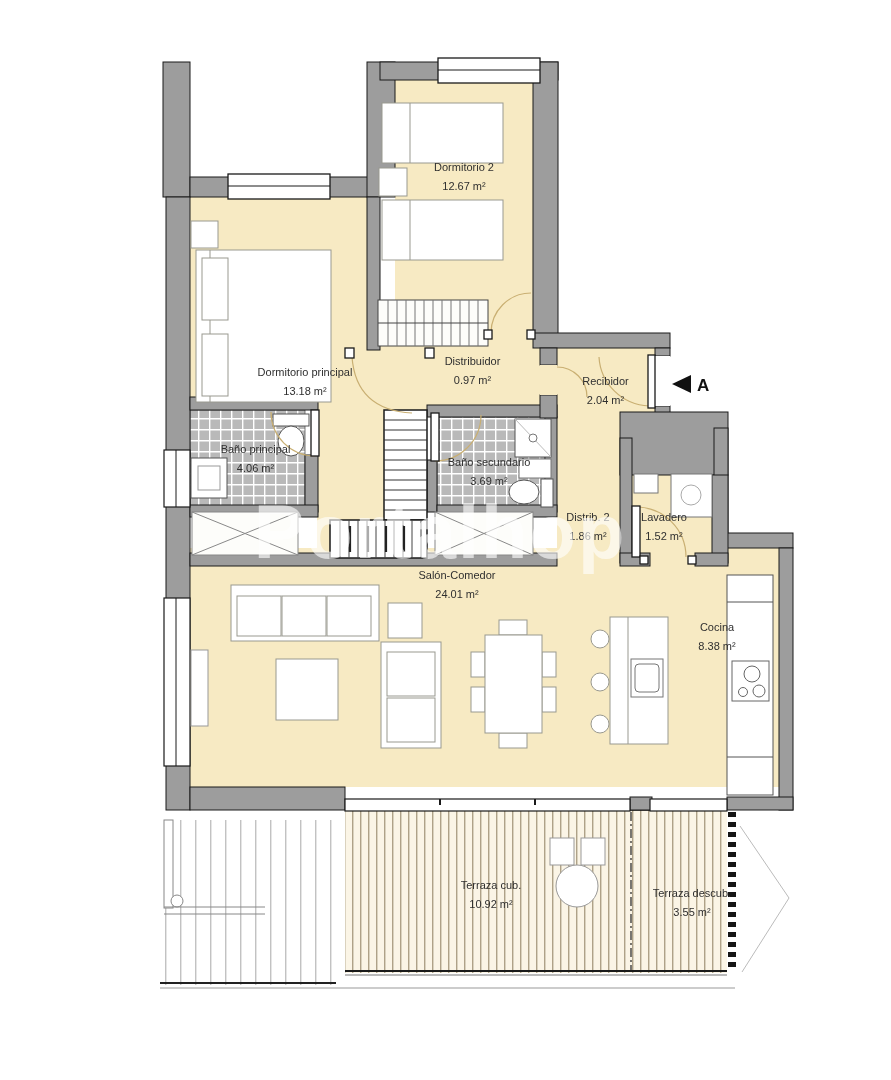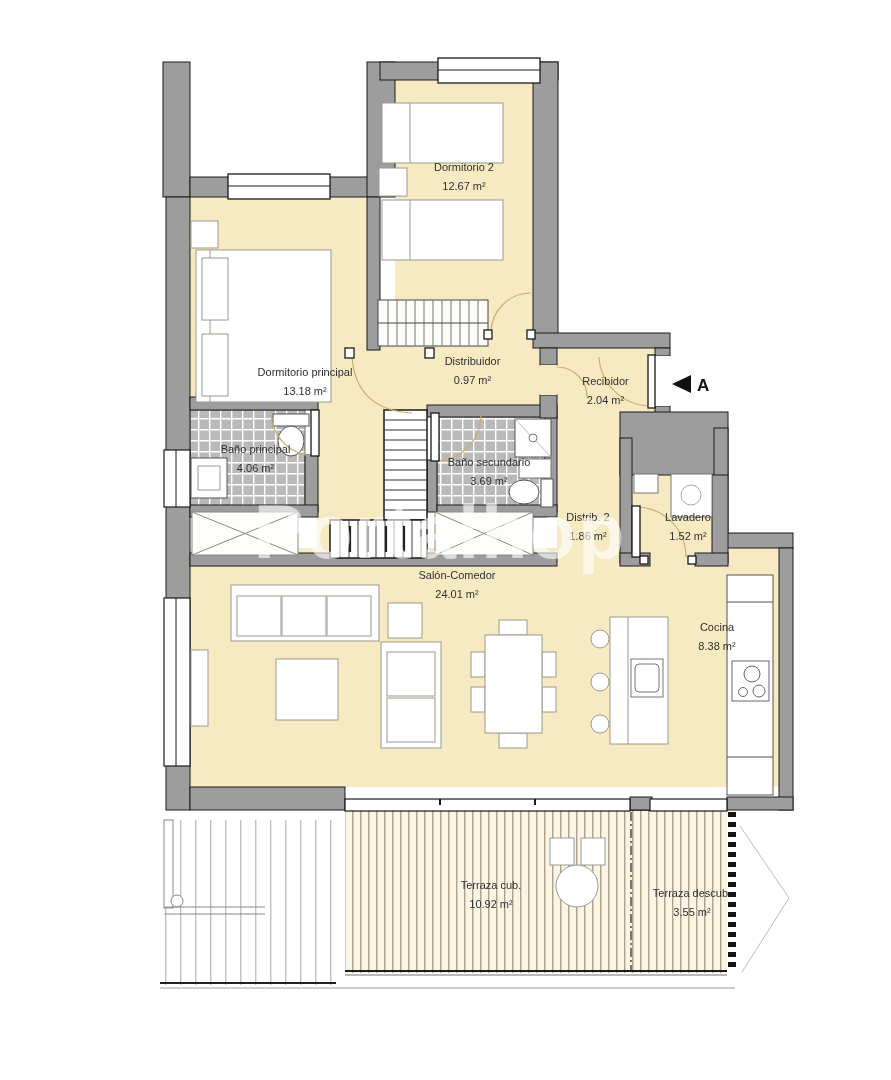--- a/index.html
+++ b/index.html
@@ -295,21 +295,21 @@
   <span>4.06 m²</span>
 </div>
 <div class="room-label" style="left:423px;top:453px;width:132px;">
   <span>Baño secundario</span>
   <span>3.69 m²</span>
 </div>
 <div class="room-label" style="left:550px;top:508px;width:76px;">
   <span>Distrib. 2</span>
   <span>1.86 m²</span>
 </div>
-<div class="room-label" style="left:620px;top:508px;width:88px;padding-left:24px;">
+<div class="room-label" style="left:620px;top:508px;width:88px;">
   <span>Lavadero</span>
   <span>1.52 m²</span>
 </div>
 <div class="room-label" style="left:382px;top:566px;width:150px;">
   <span>Salón-Comedor</span>
   <span>24.01 m²</span>
 </div>
 <div class="room-label" style="left:672px;top:618px;width:90px;">
   <span>Cocina</span>
   <span>8.38 m²</span>

